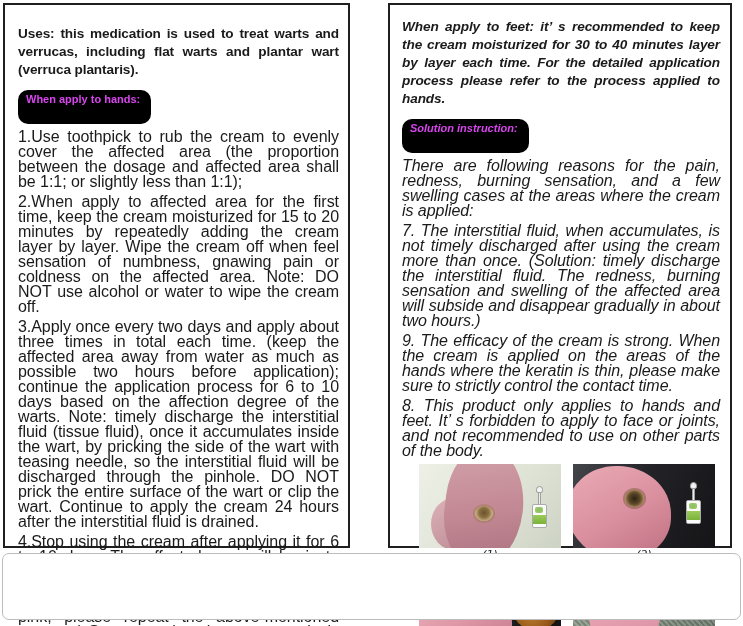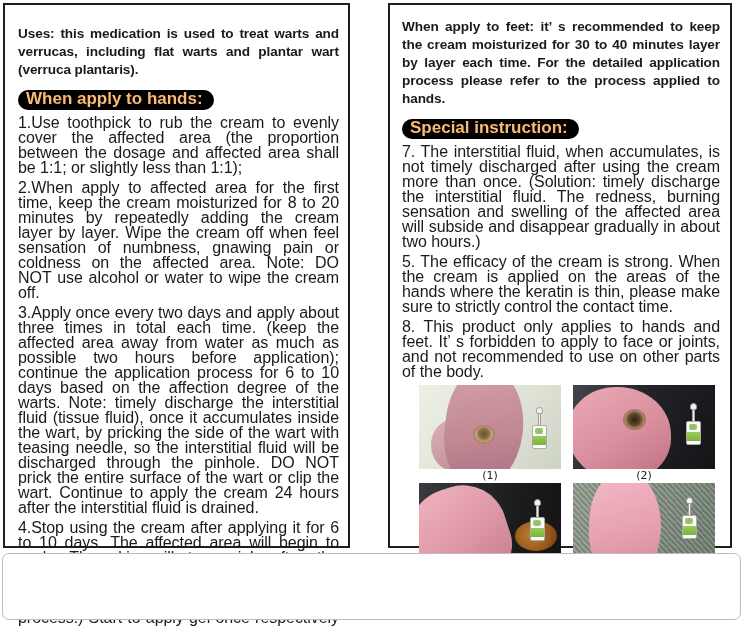--- a/index.html
+++ b/index.html
@@ -7,38 +7,38 @@
   body { width: 743px; height: 626px; position: relative; font-family: "Liberation Sans", sans-serif; color: #1a1a1a; }
 
   .panel {
     position: absolute;
     top: 3px;
     height: 545px;
     border: 2px solid #1f1f1f;
     background: #ffffff;
   }
   .panel-left  { left: 3px;   width: 347px; padding: 20px 9px 0 13px; }
-  .panel-right { left: 388px; width: 344px; padding: 13px 10px 0 12px; }
+  .panel-right { left: 388px; width: 344px; padding: 13px 10px 0 12px; font-style: italic; }
 
   .intro-bold {
     font-weight: bold;
     font-size: 13.6px;
     line-height: 18px;
     text-align: justify;
     letter-spacing: -0.1px;
   }
 
   .badge {
     display: inline-block;
     background: #000000;
-    color: #fdba74;
+    color: #d946ef;
     font-weight: bold;
-    font-size: 17px;
+    font-size: 11px;
     line-height: 14px;
-    padding: 2px 11px 4px 8px;
+    padding: 2px 11px 18px 8px;
     border-radius: 10px;
     margin: 11px 0 5px;
   }
 
   .body-text p {
     font-size: 16px;
     line-height: 15px;
     text-align: justify;
     margin-bottom: 5px;
     letter-spacing: -0.05px;
@@ -163,34 +163,35 @@
 </head>
 <body>
 
 <div class="panel panel-left">
   <p class="intro-bold">Uses: this medication is used to treat warts and verrucas, including flat warts and plantar wart (verruca plantaris).</p>
   <div>
     <span class="badge">When apply to hands:</span>
   </div>
   <div class="body-text">
     <p>1.Use toothpick to rub the cream to evenly cover the affected area (the proportion between the dosage and affected area shall be 1:1; or slightly less than 1:1);</p>
-    <p>2.When apply to affected area for the first time, keep the cream moisturized for 8 to 20 minutes by repeatedly adding the cream layer by layer. Wipe the cream off when feel sensation of numbness, gnawing pain or coldness on the affected area. Note: DO NOT use alcohol or water to wipe the cream off.</p>
+    <p>2.When apply to affected area for the first time, keep the cream moisturized for 15 to 20 minutes by repeatedly adding the cream layer by layer. Wipe the cream off when feel sensation of numbness, gnawing pain or coldness on the affected area. Note: DO NOT use alcohol or water to wipe the cream off.</p>
     <p>3.Apply once every two days and apply about three times in total each time. (keep the affected area away from water as much as possible two hours before application); continue the application process for 6 to 10 days based on the affection degree of the warts. Note: timely discharge the interstitial fluid (tissue fluid), once it accumulates inside the wart, by pricking the side of the wart with teasing needle, so the interstitial fluid will be discharged through the pinhole. DO NOT prick the entire surface of the wart or clip the wart. Continue to apply the cream 24 hours after the interstitial fluid is drained.</p>
     <p>4.Stop using the cream after applying it for 6 to 10 days. The affected area will begin to scab. The skin will turn pink after the complete peel-off of the scab. (Note: if there is still black dot and the skin does not turn pink, please repeat the above-mentioned process.) Start to apply gel once respectively for every morning and every evening for two weeks to eliminate the warts and verrucas and prevent relapse.</p>
   </div>
 </div>
 
 <div class="panel panel-right">
   <p class="intro-bold">When apply to feet: it’ s recommended to keep the cream moisturized for 30 to 40 minutes layer by layer each time. For the detailed application process please refer to the process applied to hands.</p>
   <div>
-    <span class="badge">Special instruction:</span>
+    <span class="badge">Solution instruction:</span>
   </div>
   <div class="body-text">
+    <p>There are following reasons for the pain, redness, burning sensation, and a few swelling cases at the areas where the cream is applied:</p>
     <p>7. The interstitial fluid, when accumulates, is not timely discharged after using the cream more than once. (Solution: timely discharge the interstitial fluid. The redness, burning sensation and swelling of the affected area will subside and disappear gradually in about two hours.)</p>
-    <p>5. The efficacy of the cream is strong. When the cream is applied on the areas of the hands where the keratin is thin, please make sure to strictly control the contact time.</p>
+    <p>9. The efficacy of the cream is strong. When the cream is applied on the areas of the hands where the keratin is thin, please make sure to strictly control the contact time.</p>
     <p>8. This product only applies to hands and feet. It’ s forbidden to apply to face or joints, and not recommended to use on other parts of the body.</p>
   </div>
 
   <div class="photo-grid">
 
     <div class="figure">
       <div class="photo photo1">
         <div class="foot p1-heel"></div>
         <div class="foot p1-foot"></div>
         <div class="foot p1-wart"></div>

